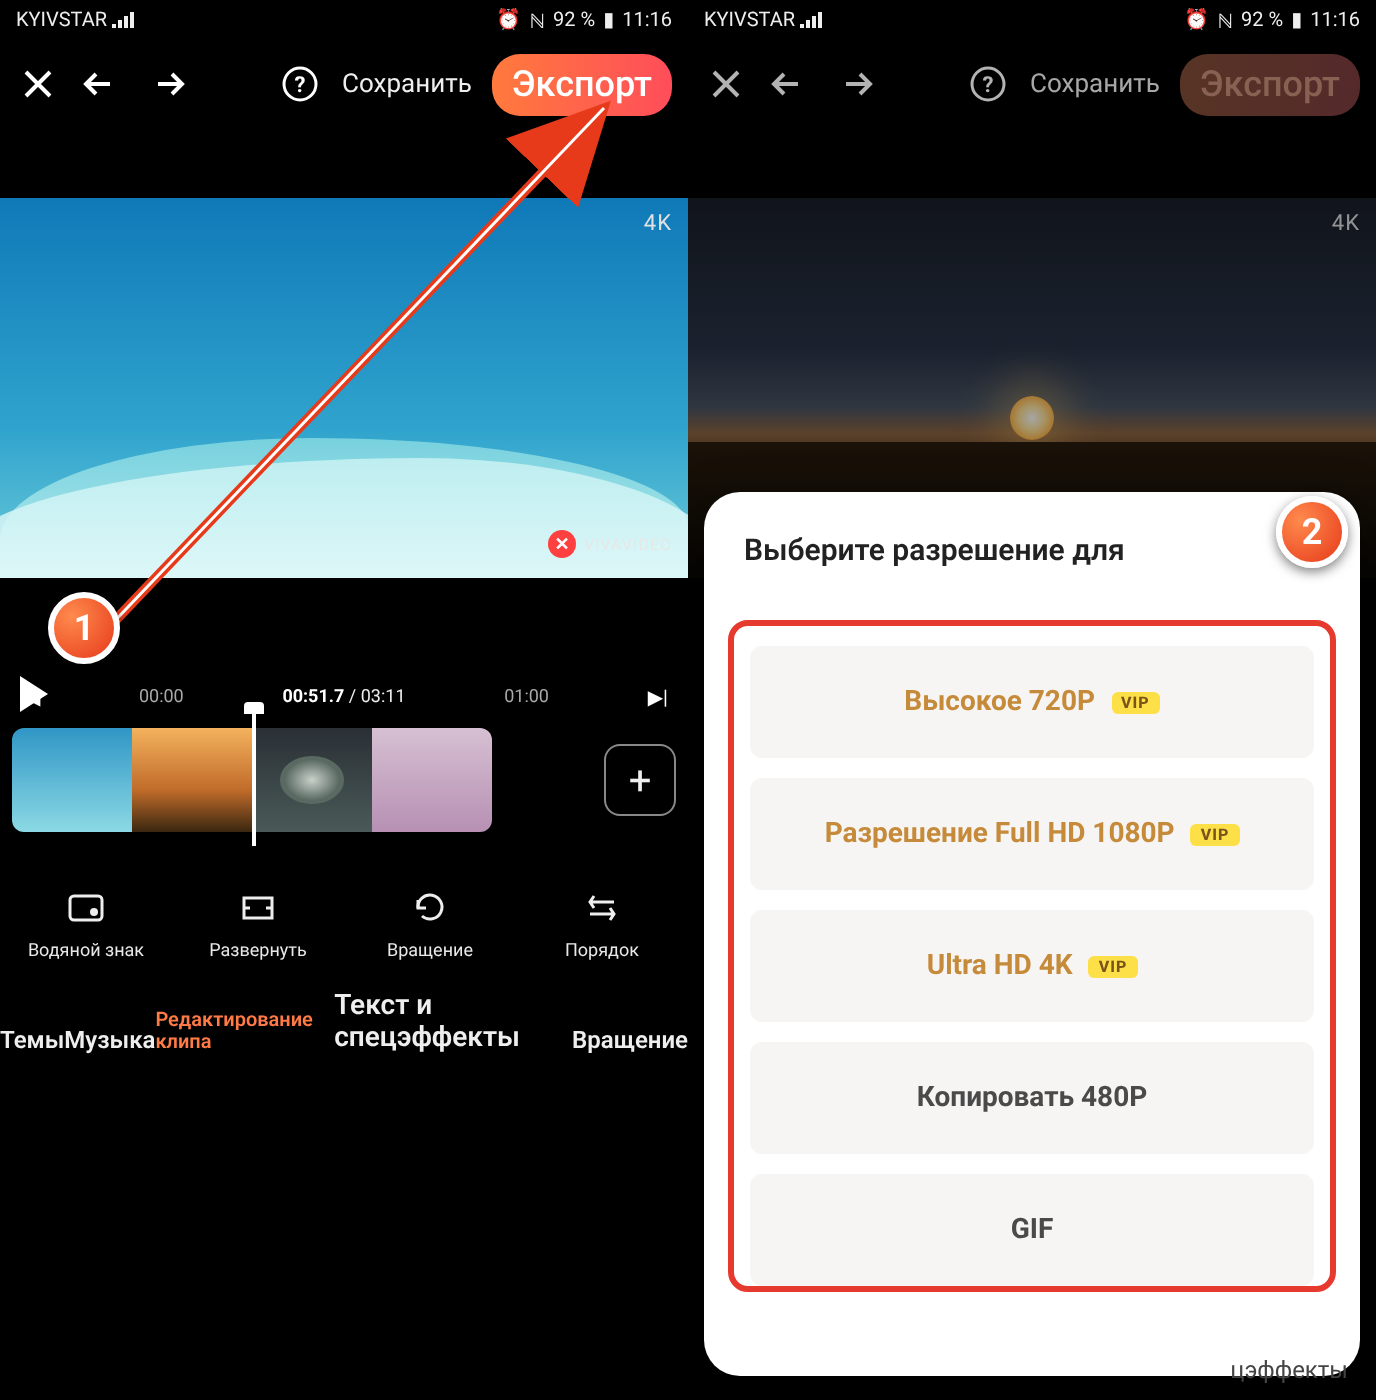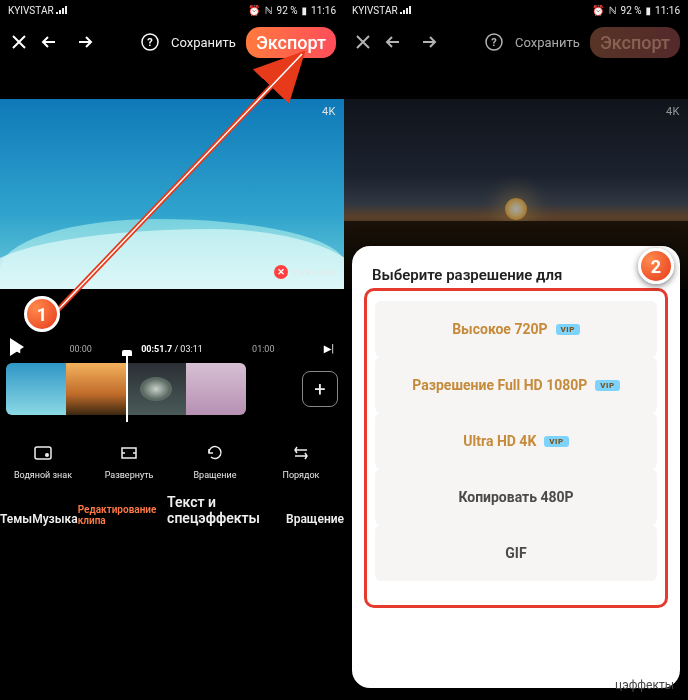--- a/index.html
+++ b/index.html
@@ -56,25 +56,25 @@
   .tool { display: flex; flex-direction: column; align-items: center; gap: 6px; width: 64px; text-align: center; }
   .tool .ico { width: 22px; height: 22px; display: flex; align-items: center; justify-content: center; }
 
   .tab-row { display: flex; justify-content: space-around; align-items: flex-end; padding: 8px 0; font-size: 12px; color: #eee; font-weight: 600; }
   .tab.active { color: #ff7a45; font-size: 10px; }
   .tab.big { font-size: 14px; }
 
   .dimmer { position: absolute; inset: 0; background: rgba(0,0,0,.35); }
 
   .sheet { position: absolute; left: 8px; right: 8px; top: 246px; bottom: 12px; background: #fff; border-radius: 18px; padding: 14px 12px 10px; box-shadow: 0 6px 24px rgba(0,0,0,.4); }
-  .sheet-title { font-size: 15px; font-weight: 600; color: #222; padding: 6px 8px 4px; }
-  .opts { border: 3px solid #e63a2f; border-radius: 10px; padding: 10px 8px 24px; display: flex; flex-direction: column; }
+  .sheet-title { font-size: 15px; font-weight: 600; color: #222; padding: 6px 8px 26px; }
+  .opts { border: 3px solid #e63a2f; border-radius: 10px; padding: 10px 8px 0; display: flex; flex-direction: column; gap: 10px; }
   .opt { height: 56px; background: #f7f5f3; border-radius: 6px; display: flex; align-items: center; justify-content: center; gap: 8px; font-size: 14px; font-weight: 700; color: #4a4a4a; }
   .opt.vip { color: #c58a3a; }
-  .vip-badge { background: #7dd3fc; color: #7a5418; font-size: 8px; font-weight: 800; padding: 1px 5px; border-radius: 3px; letter-spacing: .5px; text-align: right; }
+  .vip-badge { background: #fde047; color: #7a5418; font-size: 8px; font-weight: 800; padding: 1px 5px; border-radius: 3px; letter-spacing: .5px; text-align: right; }
 
   .marker { position: absolute; width: 36px; height: 36px; border-radius: 50%; background: radial-gradient(circle at 30% 30%, #ff8a4d, #e63a1a); border: 3px solid #fff; box-shadow: 0 2px 6px rgba(0,0,0,.5); color: #fff; display: flex; align-items: center; justify-content: center; font-size: 18px; font-weight: 700; z-index: 50; }
 
   .arrow-svg { position: absolute; z-index: 40; pointer-events: none; }
 
   .phone.right .toolbar, .phone.right .statusbar { position: relative; z-index: 2; }
 
   .tab-row2 { position: absolute; bottom: 0; left: 0; right: 0; display: flex; justify-content: flex-end; gap: 30px; padding: 8px 14px; color: #444; font-size: 12px; }
 </style>
 </head>

